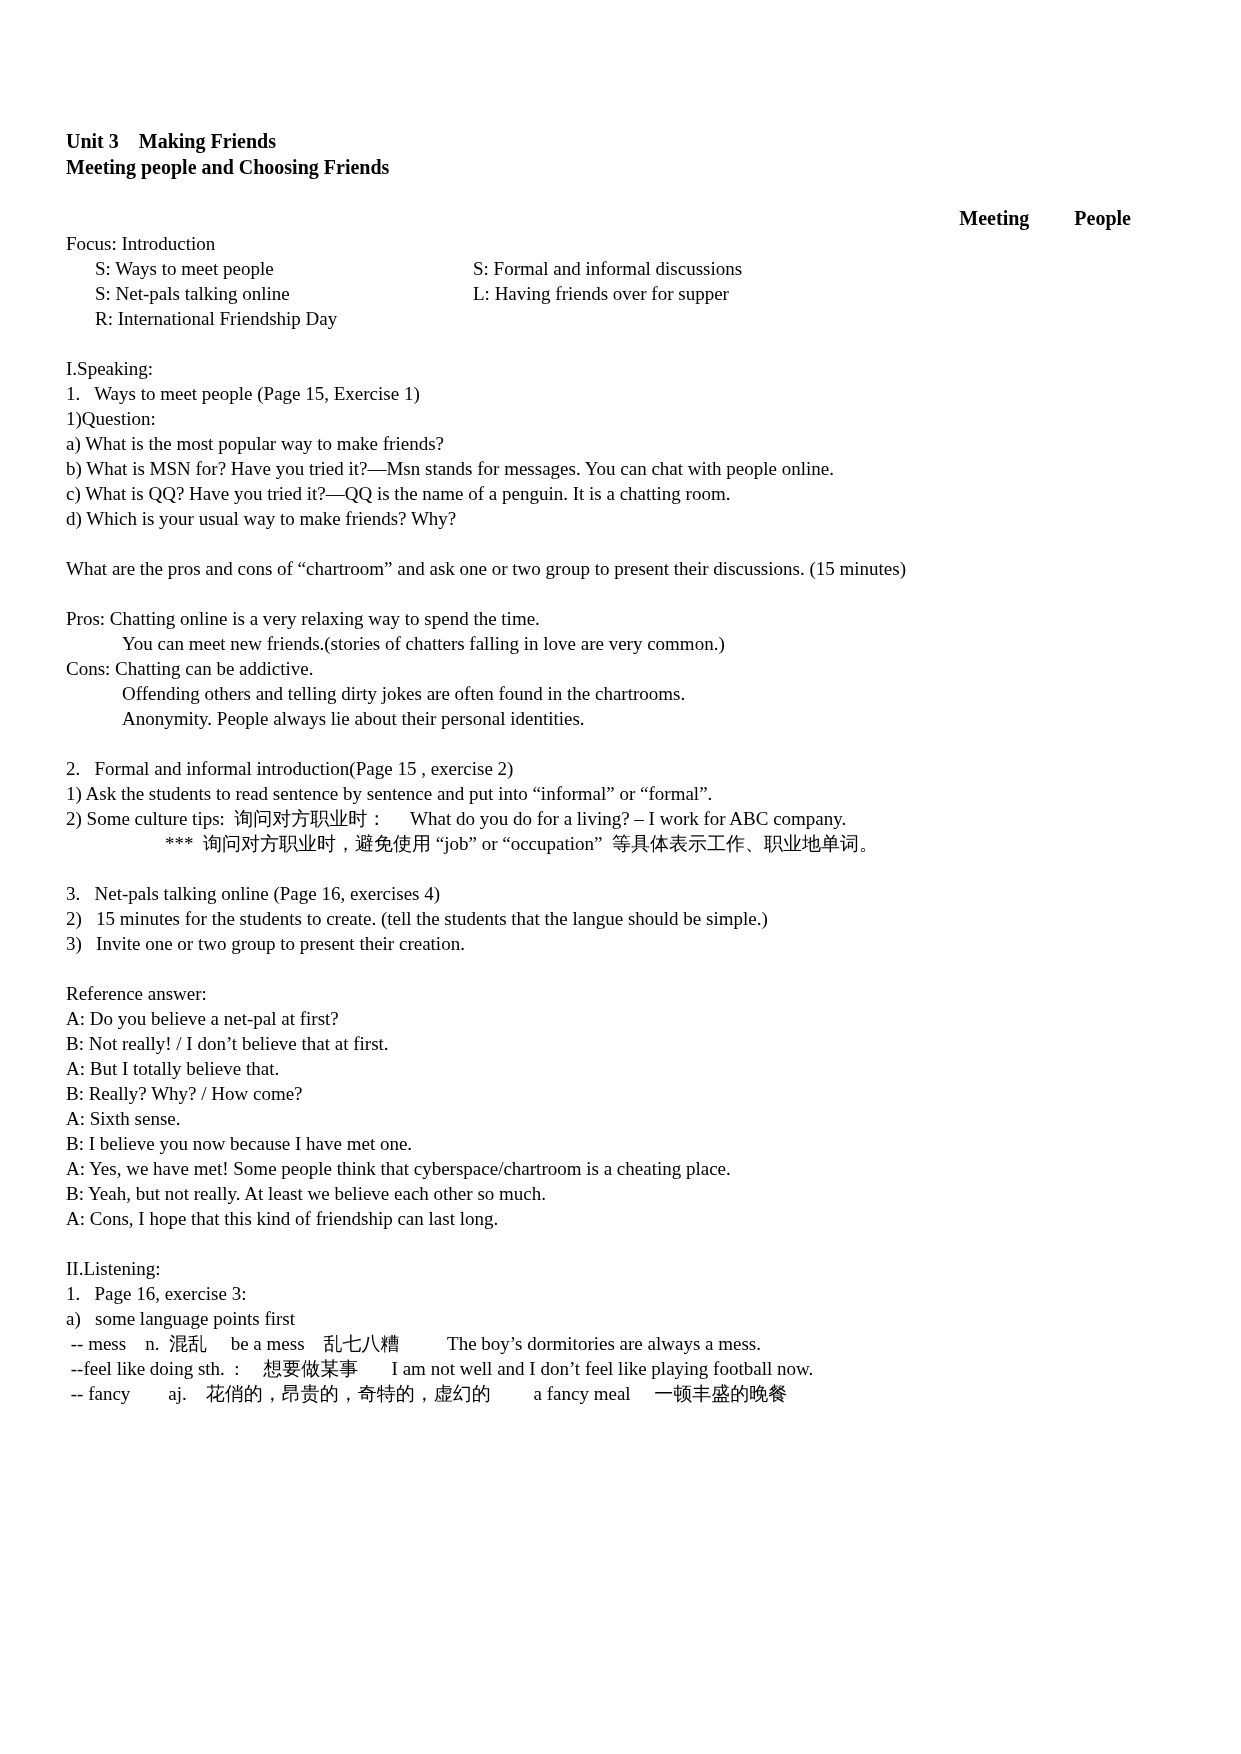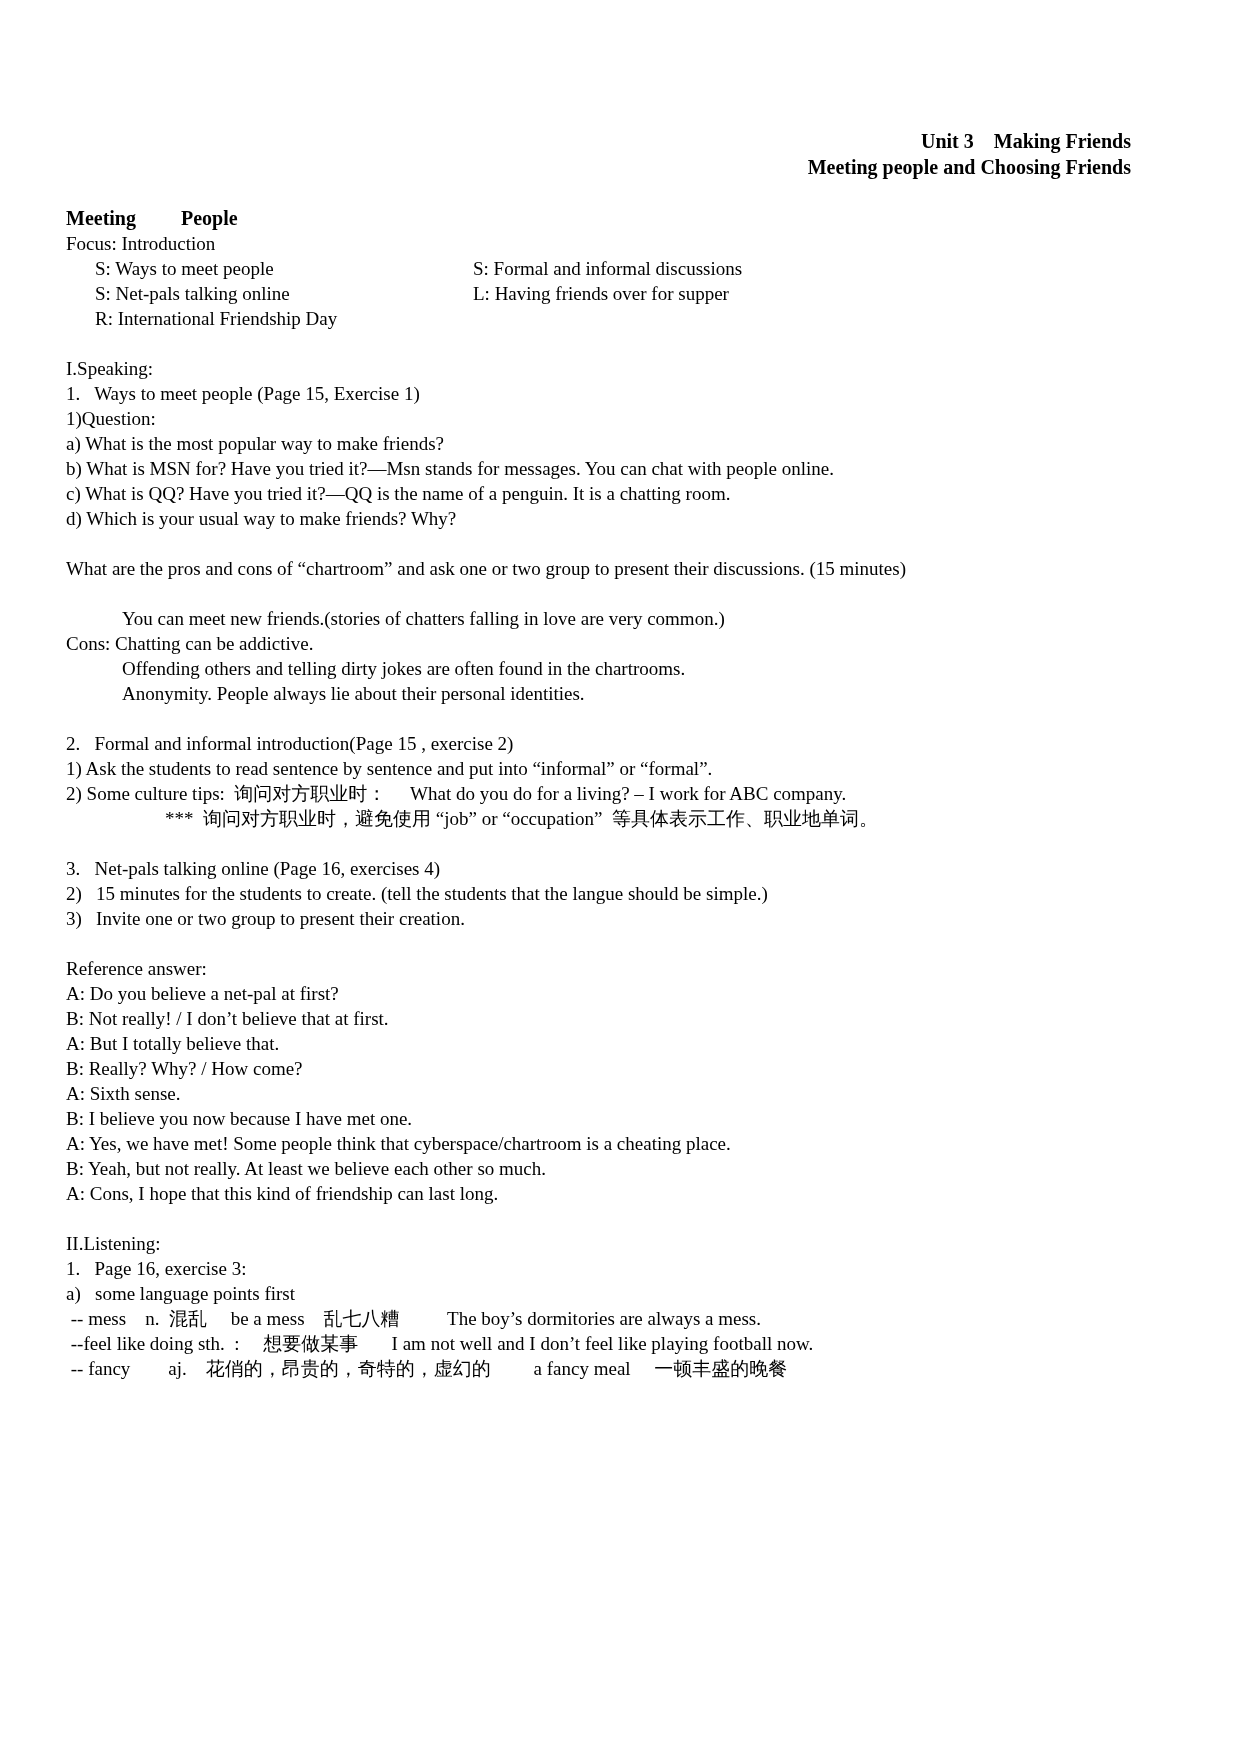--- a/index.html
+++ b/index.html
@@ -13,24 +13,24 @@
   }
   .page {
     width: 100%;
     height: 100%;
     padding: 128px 110px 40px 66px;
     font-size: 19px;
     line-height: 25px;
   }
   .line { white-space: pre-wrap; min-height: 25px; }
   .blank { height: 25px; }
-  .title { text-align: right; font-weight: bold; font-size: 20px; line-height: 26px; }
+  .title { text-align: left; font-weight: bold; font-size: 20px; line-height: 26px; }
   .topic-heading {
     display: flex;
-    justify-content: flex-start;
+    justify-content: flex-end;
     gap: 45px;
     font-weight: bold;
     font-size: 20px;
     line-height: 26px;
   }
   .row { display: flex; }
   .row .left { margin-left: 29px; width: 378px; white-space: pre-wrap; }
   .row .right { white-space: pre-wrap; }
   .indent-1 { padding-left: 56px; }
   .note-indent { padding-left: 99px; }
@@ -74,20 +74,21 @@
   <div class="line">b) What is MSN for? Have you tried it?—Msn stands for messages. You can chat with people online.</div>
   <div class="line">c) What is QQ? Have you tried it?—QQ is the name of a penguin. It is a chatting room.</div>
   <div class="line">d) Which is your usual way to make friends? Why?</div>
 
   <div class="blank"></div>
 
   <div class="line">What are the pros and cons of “chartroom” and ask one or two group to present their discussions. (15 minutes)</div>
 
   <div class="blank"></div>
 
+  <div class="line">Pros: Chatting online is a very relaxing way to spend the time.</div>
   <div class="line indent-1">You can meet new friends.(stories of chatters falling in love are very common.)</div>
   <div class="line">Cons: Chatting can be addictive.</div>
   <div class="line indent-1">Offending others and telling dirty jokes are often found in the chartrooms.</div>
   <div class="line indent-1">Anonymity. People always lie about their personal identities.</div>
 
   <div class="blank"></div>
 
   <div class="line">2.   Formal and informal introduction(Page 15 , exercise 2)</div>
   <div class="line">1) Ask the students to read sentence by sentence and put into “informal” or “formal”.</div>
   <div class="line">2) Some culture tips:  询问对方职业时：     What do you do for a living? – I work for ABC company.</div>

